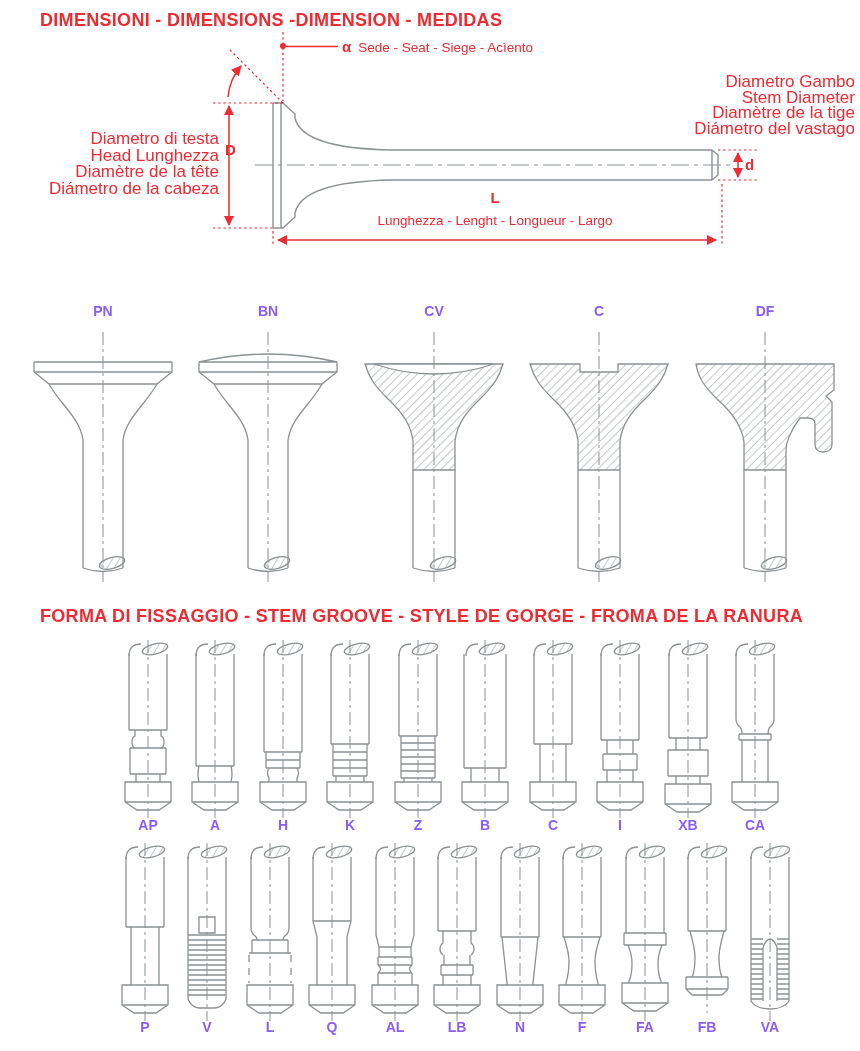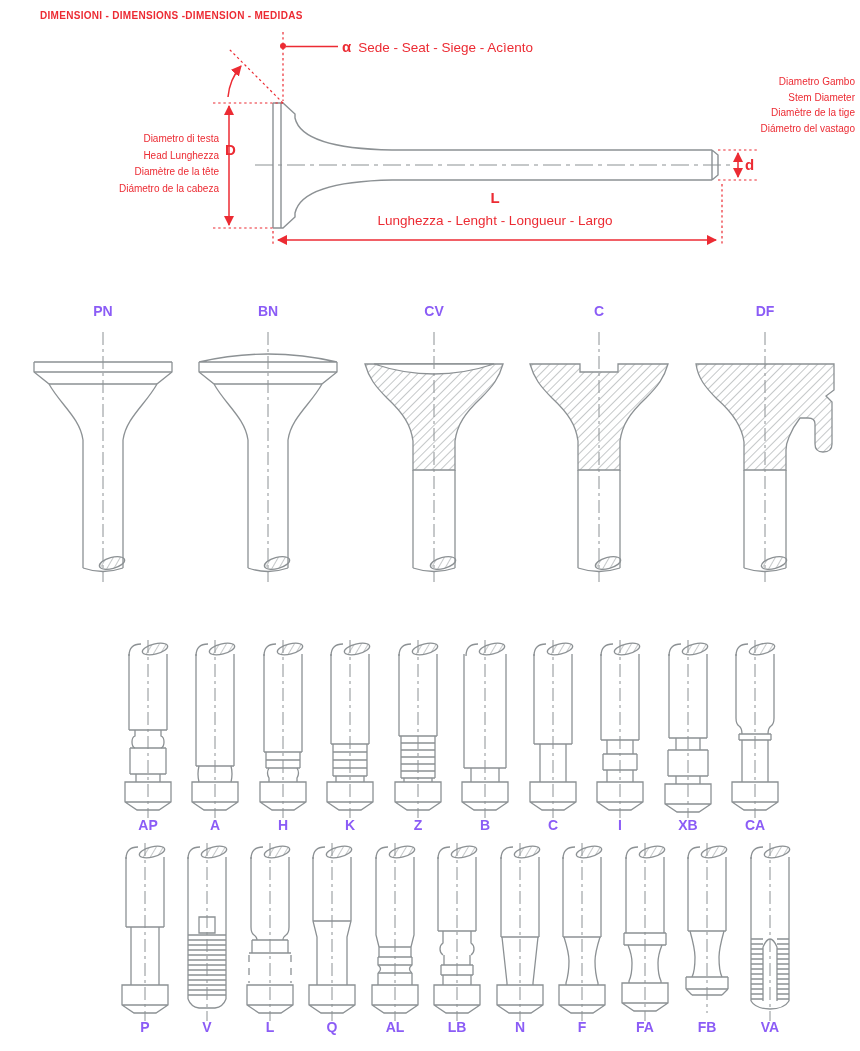--- a/index.html
+++ b/index.html
@@ -1,20 +1,20 @@
 <!DOCTYPE html>
 <html><head>
 <meta charset="utf-8">
 <style>
   html,body{margin:0;padding:0;background:#fff;}
   .page{position:relative;width:860px;height:1051px;background:#fff;overflow:hidden;
         font-family:"Liberation Sans",sans-serif;}
   .abs{position:absolute;}
-  .sec-title{position:absolute;color:#EC2B33;font-weight:bold;font-size:10px;letter-spacing:.3px;white-space:nowrap;}
-  .lbl-block{position:absolute;color:#EC2B33;font-size:10px;}
+  .sec-title{position:absolute;color:#EC2B33;font-weight:bold;font-size:18px;letter-spacing:.3px;white-space:nowrap;}
+  .lbl-block{position:absolute;color:#EC2B33;font-size:17px;}
   .dimletter{position:absolute;color:#EC2B33;font-weight:bold;font-size:15px;}
   .tlabel{position:absolute;transform:translateX(-50%);color:#8b5cf6;font-weight:bold;font-size:14px;white-space:nowrap;}
   svg.draw{position:absolute;stroke:#8C9194;fill:none;stroke-width:1.3;}
   svg.draw .cl{stroke-dasharray:13 4 3 4;stroke-width:1;}
   .dash{stroke-dasharray:7 6;}
   #dim-svg .gray-g{stroke:#8C9194;fill:none;stroke-width:1.4;}
   #dim-svg .gray-g .cl{stroke-dasharray:18 5 4 5;stroke-width:1.1;}
   #dim-svg .red-g{stroke:#EC2B33;fill:none;stroke-width:1.5;}
   #dim-svg .red-g .rdot{stroke-dasharray:2.4 2.8;stroke-width:1.2;}
   .alpha-row{position:absolute;display:flex;align-items:baseline;gap:7px;}
@@ -138,20 +138,21 @@
 
 <svg class="draw" style="left:690px;top:330px" width="150" height="258">
   <path d="M6,34H144V60L136,66L142,72V114Q142,122 133,122Q125,122 125,114V94Q125,88 118,88H110Q103,97 99,107Q96,114 96,120V140H54V112C52,96 43,83 27,69C15,57 8,48 6,34Z" fill="url(#hatch)"></path>
   <line class="cl" x1="75" y1="2" x2="75" y2="252"></line>
   <path class="mx" d="M54,140V238"></path>
   <path d="M54,238Q75,245 96,238"></path>
   <ellipse cx="84" cy="233" rx="13" ry="5.5" transform="rotate(-15 84 233)" fill="url(#hatch)"></ellipse>
 <path class="" d="M54,140V238" transform="translate(150,0) scale(-1,1)"></path>
     </svg>
 
+<div class="sec-title" style="left:40px;top:606px">FORMA DI FISSAGGIO - STEM GROOVE - STYLE DE GORGE - FROMA DE LA RANURA</div>
 
 <svg class="draw" style="left:114px;top:640px" width="68" height="178">
   <line class="cl" x1="34" y1="0" x2="34" y2="178"></line>
       <use href="#stp"></use>
   <path class="mx" d="M15,14V90 M21,90V96Q18,97 18,102Q18,107 21,108 M16,108V134 M22,134V142"></path>
   <path d="M15,90H53 M16,108H52 M16,134H52"></path>
   <use href="#tip" x="11" y="142"></use>
 <path class="" d="M15,14V90 M21,90V96Q18,97 18,102Q18,107 21,108 M16,108V134 M22,134V142" transform="translate(68,0) scale(-1,1)"></path>
     </svg>
 <svg class="draw" style="left:181px;top:640px" width="68" height="178">

